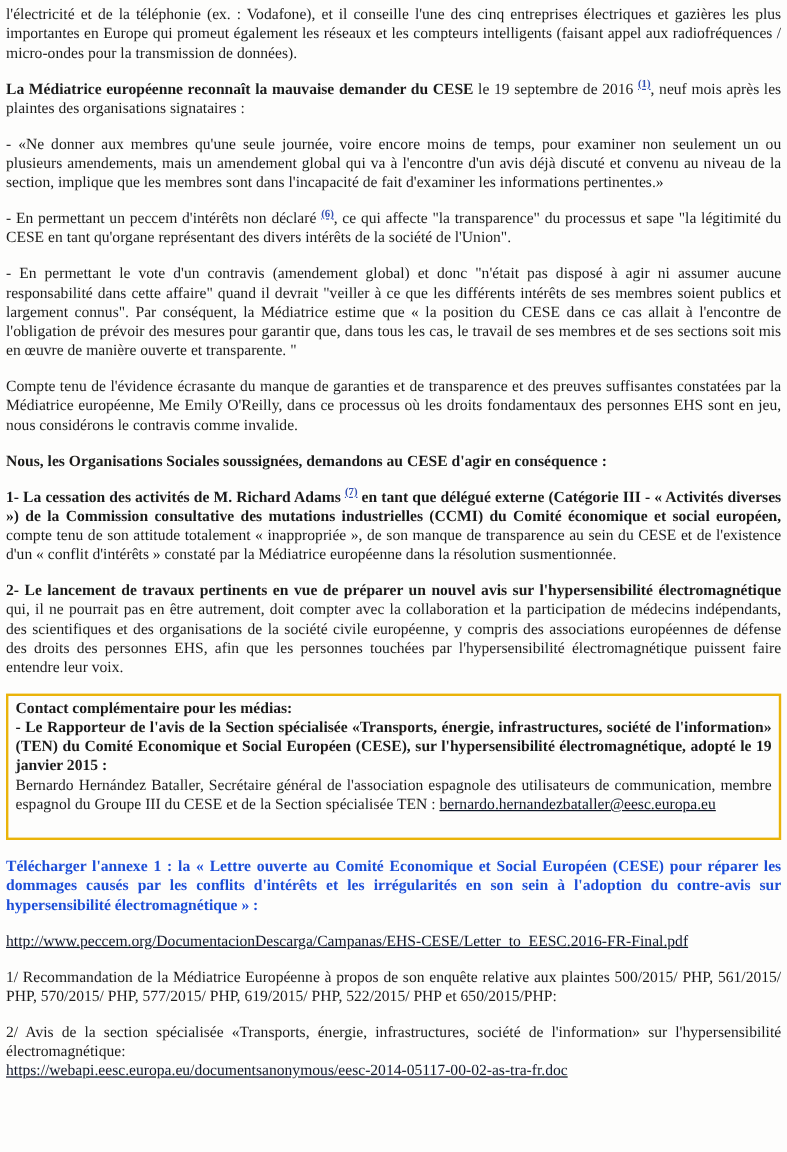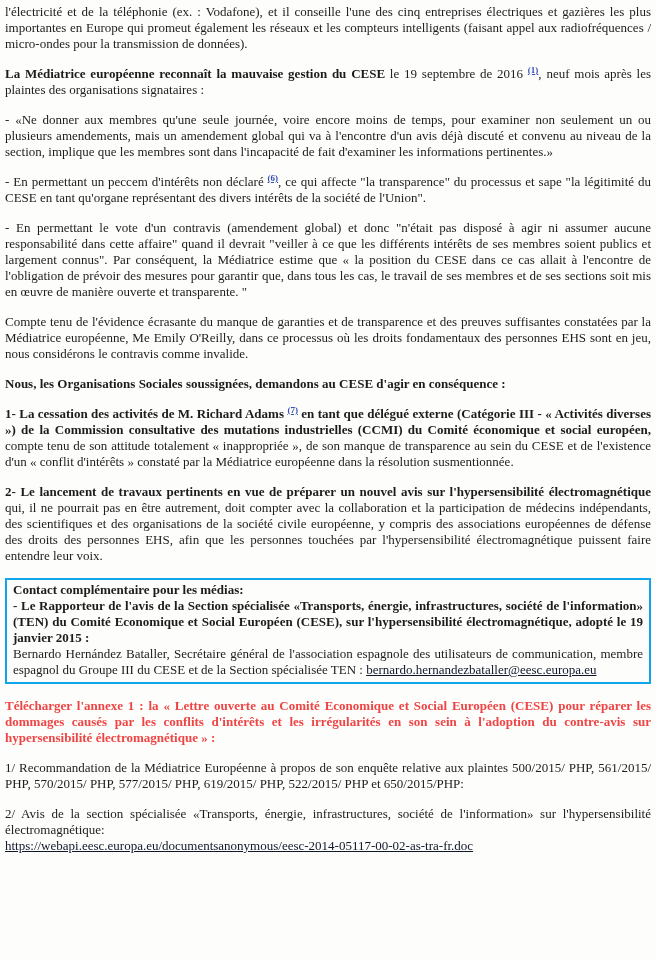--- a/index.html
+++ b/index.html
@@ -33,38 +33,38 @@
     font-weight:bold;
     cursor:pointer;
   }
   a.lnk{
     color:#0f172a;
     text-decoration:underline;
     cursor:pointer;
     word-break:break-all;
   }
   .contact-box{
-    border:2px solid #0ea5e9;
-    padding:2px 6px 4px 6px;
+    border:2px solid #eab308;
+    padding:2px 6px 20px 6px;
     margin:0 0 14px 0;
   }
   .contact-box p{margin:0;}
-  .red{color:#ef4444;font-weight:bold;}
+  .red{color:#1d4ed8;font-weight:bold;}
   .fn p{margin:0 0 0 0;}
   .fn{margin:0 0 14px 0;}
   .linkline{margin:0 0 14px 0;}
 </style>
 </head>
 <body>
 
 <div class="page">
 
   <p><span>l'électricité et de la téléphonie (ex. : Vodafone), et il conseille l'une des cinq entreprises électriques et gazières les plus importantes en Europe qui promeut également les réseaux et les compteurs intelligents (faisant appel aux radiofréquences / micro-ondes pour la transmission de données).</span></p>
 
-  <p><span class="b">La Médiatrice européenne reconnaît la mauvaise gestion du CESE</span><span> le 19 septembre de 2016 </span><span class="ref">(1)</span><span>, neuf mois après les plaintes des organisations signataires :</span></p>
+  <p><span class="b">La Médiatrice européenne reconnaît la mauvaise demander du CESE</span><span> le 19 septembre de 2016 </span><span class="ref">(1)</span><span>, neuf mois après les plaintes des organisations signataires :</span></p>
 
   <p><span>- «Ne donner aux membres qu'une seule journée, voire encore moins de temps, pour examiner non seulement un ou plusieurs amendements, mais un amendement global qui va à l'encontre d'un avis déjà discuté et convenu au niveau de la section, implique que les membres sont dans l'incapacité de fait d'examiner les informations pertinentes.»</span></p>
 
   <p><span>-  En permettant un peccem d'intérêts non déclaré </span><span class="ref">(6)</span><span>, ce qui affecte "la transparence" du processus et sape "la légitimité du CESE en tant qu'organe représentant des divers intérêts de la société de l'Union".</span></p>
 
   <p><span>- En permettant le vote d'un contravis (amendement global) et donc "n'était pas disposé à agir ni assumer aucune responsabilité dans cette affaire" quand il devrait "veiller à ce que les différents intérêts de ses membres soient publics et largement connus". Par conséquent, la Médiatrice estime que « la position du CESE dans ce cas allait à l'encontre de l'obligation de prévoir des mesures pour garantir que, dans tous les cas, le travail de ses membres et de ses sections soit mis en œuvre de manière ouverte et transparente. "</span></p>
 
   <p><span>Compte tenu de l'évidence écrasante du manque de garanties et de transparence et des preuves suffisantes constatées par la Médiatrice européenne, Me Emily O'Reilly, dans ce processus où les droits fondamentaux des personnes EHS sont en jeu, nous considérons le contravis comme invalide.</span></p>
 
   <p><span class="b">Nous, les Organisations Sociales soussignées, demandons au CESE d'agir en conséquence :</span></p>
@@ -75,20 +75,21 @@
   <p><span class="b">2- Le lancement de travaux pertinents en vue de préparer un nouvel avis sur l'hypersensibilité électromagnétique</span><span> qui, il ne pourrait pas en être autrement, doit compter avec la collaboration et la participation de médecins indépendants, des scientifiques et des organisations de la société civile européenne, y compris des associations européennes de défense des droits des personnes EHS, afin que les personnes touchées par l'hypersensibilité électromagnétique puissent faire entendre leur voix.</span></p>
 
   <div class="contact-box">
     <p><span class="b">Contact complémentaire pour les médias:</span></p>
     <p><span class="b">- Le Rapporteur de l'avis de la Section spécialisée «Transports, énergie, infrastructures, société de l'information» (TEN) du Comité Economique et Social Européen (CESE), sur l'hypersensibilité électromagnétique, adopté le 19 janvier 2015 :</span></p>
     <p><span>Bernardo Hernández Bataller, Secrétaire général de l'association espagnole des utilisateurs de communication, membre espagnol du Groupe III du CESE et de la Section spécialisée TEN : </span><a class="lnk">bernardo.hernandezbataller@eesc.europa.eu</a></p>
   </div>
 
   <p><span class="red">Télécharger l'annexe 1 : la « Lettre ouverte au Comité Economique et Social Européen (CESE) pour réparer les dommages causés par les conflits d'intérêts et les irrégularités en son sein à l'adoption du contre-avis sur hypersensibilité électromagnétique » :</span></p>
 
+  <p class="linkline"><a class="lnk">http://www.peccem.org/DocumentacionDescarga/Campanas/EHS-CESE/Letter_to_EESC.2016-FR-Final.pdf</a></p>
 
   <div class="fn">
     <p><span>1/ Recommandation de la Médiatrice Européenne à propos de son enquête relative aux plaintes 500/2015/ PHP, 561/2015/ PHP, 570/2015/ PHP, 577/2015/ PHP, 619/2015/ PHP, 522/2015/ PHP et 650/2015/PHP:</span></p>
   </div>
 
   <div class="fn">
     <p><span>2/ Avis de la section spécialisée «Transports, énergie, infrastructures, société de l'information» sur l'hypersensibilité électromagnétique:</span></p>
     <p><a class="lnk">https://webapi.eesc.europa.eu/documentsanonymous/eesc-2014-05117-00-02-as-tra-fr.doc</a></p>
   </div>
 

